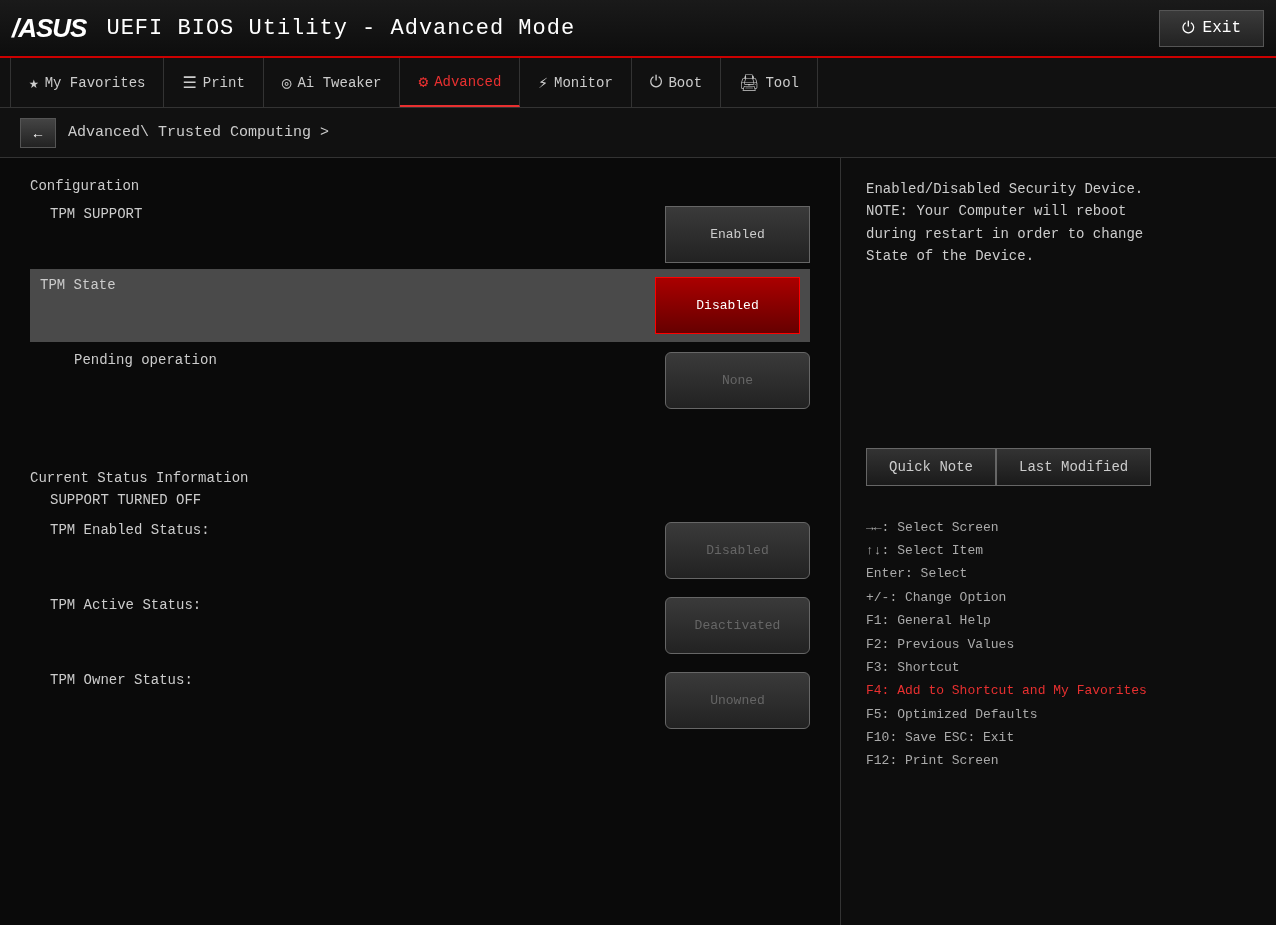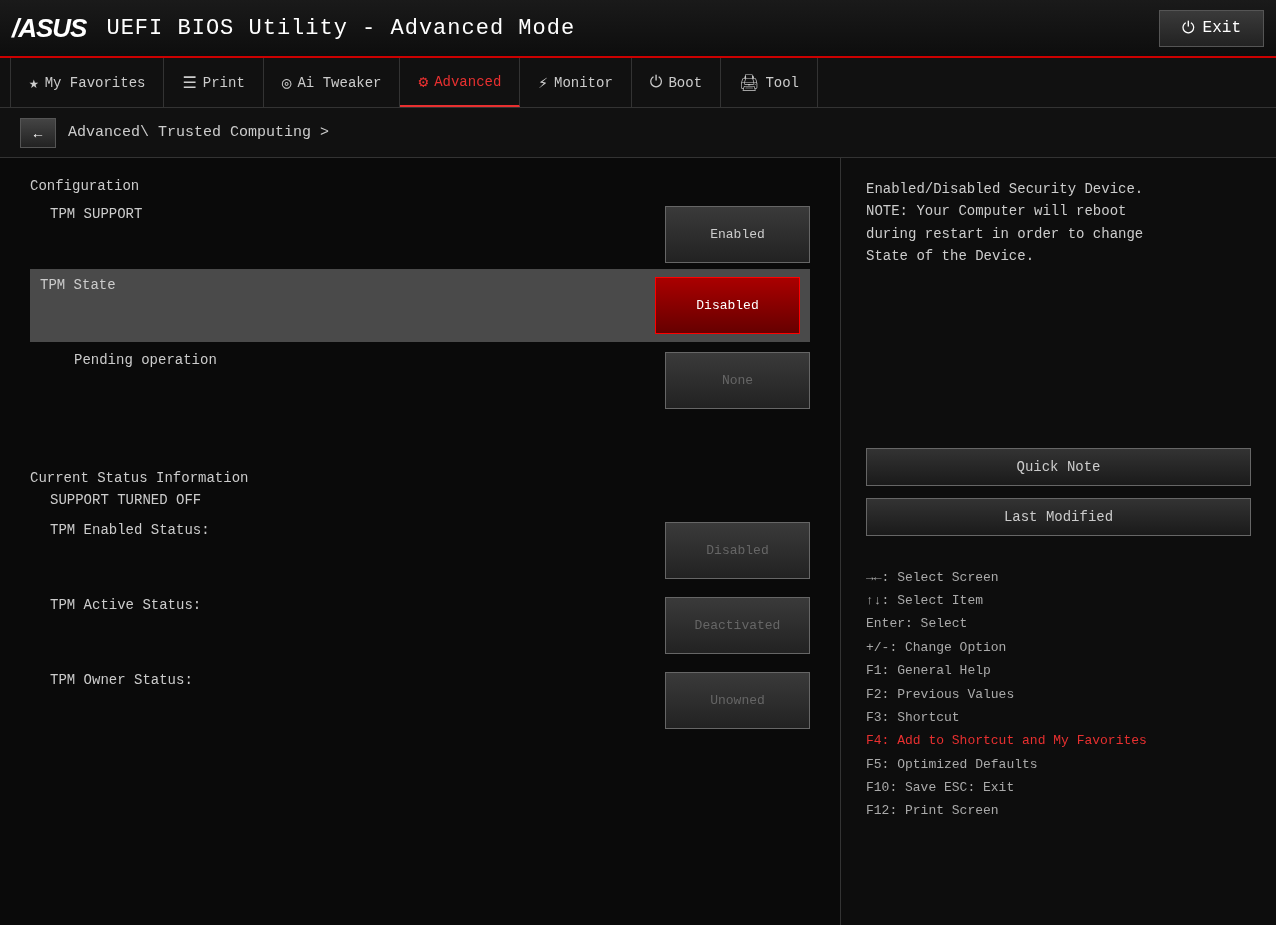--- a/index.html
+++ b/index.html
@@ -187,20 +187,21 @@
     }
 
     .value-btn.active-red {
       background: linear-gradient(180deg, #a00 0%, #600 100%);
       border: 1px solid #f00;
       color: #fff;
     }
 
     .value-btn.disabled-gray {
       color: #666;
+      border-radius: 6px;
     }
 
     .status-section {
       margin-top: 25px;
     }
 
     .status-support {
       color: #ccc;
       font-size: 14px;
       font-family: 'Courier New', monospace;
@@ -219,23 +220,21 @@
     #help-text {
       color: #ccc;
       font-size: 14px;
       font-family: 'Courier New', monospace;
       line-height: 1.6;
       margin-bottom: 30px;
     }
 
     #buttons-row {
       display: flex;
-      gap: 12px;
       margin-bottom: 30px;
-      flex-direction: column;
     }
 
     .action-btn {
       background: linear-gradient(180deg, #333 0%, #1a1a1a 100%);
       border: 1px solid #666;
       color: #ccc;
       padding: 10px 22px;
       font-size: 14px;
       font-family: 'Courier New', monospace;
       cursor: pointer;

